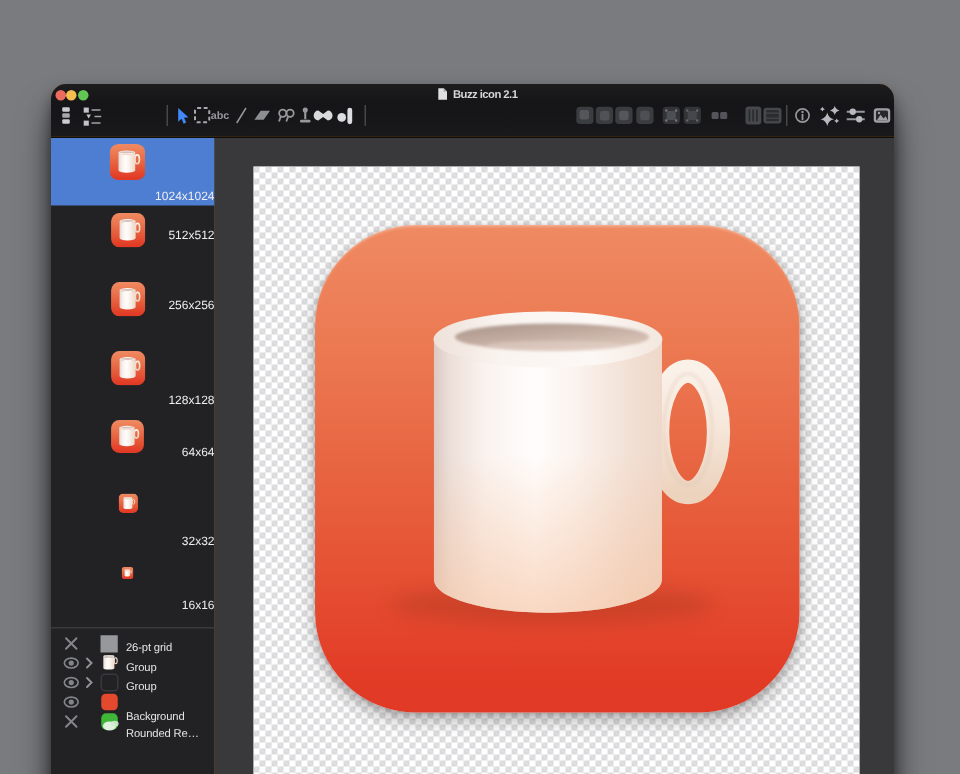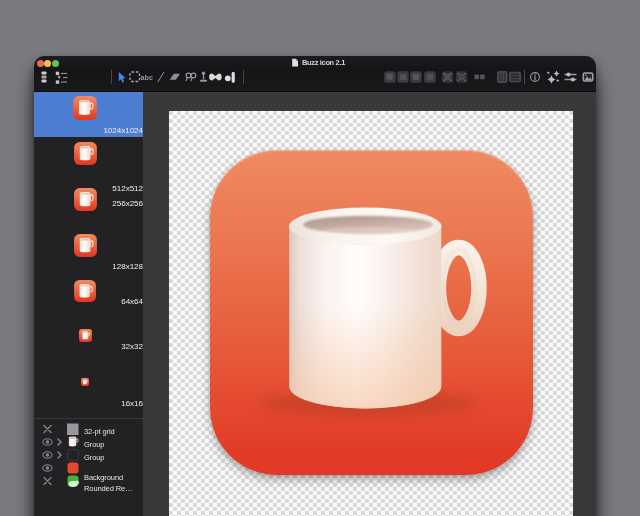--- a/index.html
+++ b/index.html
@@ -162,37 +162,37 @@
           </symbol>
         </defs>
       </svg>
       <svg class="sicon" style="left:39px;top:4px" width="24" height="24">
           <use href="#mini"></use>
         </svg>
       <div class="slab" style="top:33.5px">1024x1024</div>
       <svg class="sicon" style="left:39.5px;top:50px" width="23" height="23">
           <use href="#mini"></use>
         </svg>
-      <div class="slab" style="top:92px">512x512</div>
+      <div class="slab" style="top:60px">512x512</div>
       <svg class="sicon" style="left:39.5px;top:95.5px" width="23" height="23">
           <use href="#mini"></use>
         </svg>
       <div class="slab" style="top:107px">256x256</div>
       <svg class="sicon" style="left:39.5px;top:141.5px" width="23" height="23">
           <use href="#mini"></use>
         </svg>
       <div class="slab" style="top:169.5px">128x128</div>
       <svg class="sicon" style="left:40px;top:187.5px" width="22" height="22">
           <use href="#mini"></use>
         </svg>
       <div class="slab" style="top:205px">64x64</div>
       <svg class="sicon" style="left:44.5px;top:236.5px" width="13" height="13">
           <use href="#mini"></use>
         </svg>
-      <div class="slab" style="top:250px">32x32</div>
+      <div class="slab" style="top:264px">32x32</div>
       <svg class="sicon" style="left:47px;top:285.5px" width="8" height="8">
           <use href="#mini"></use>
         </svg>
       <div class="slab" style="top:307px">16x16</div>
       <div id="divider"></div>
       <div id="layers">
         <svg width="109" height="70" viewBox="0 0 109 70" style="position:absolute;left:0;top:330px">
           <g stroke="#85868a" stroke-width="1.3" stroke-linecap="round">
             <path d="M10,3.5 L17,10.5 M17,3.5 L10,10.5"></path>
             <path d="M10,55.5 L17,62.5 M17,55.5 L10,62.5"></path>
@@ -212,21 +212,21 @@
           <rect x="33" y="1.5" width="11.5" height="11.5" fill="#97989c"></rect>
           <rect x="33.5" y="27.5" width="11" height="11" rx="2.5" fill="#222225" stroke="#38383c" stroke-width="1"></rect>
           <rect x="33.5" y="40.5" width="11" height="11" rx="3" fill="#e4492e"></rect>
           <rect x="33.5" y="53.5" width="11" height="11" rx="3.2" fill="#3fb637"></rect>
           <ellipse cx="39" cy="62" rx="4.4" ry="3" fill="#e9f5e6" opacity="0.95"></ellipse>
           <ellipse cx="42.5" cy="60.5" rx="2.6" ry="2" fill="#d2ecd0" opacity="0.9"></ellipse>
         </svg>
         <svg style="position:absolute;left:33.5px;top:344px" width="11" height="11">
             <use href="#mugthumb"></use>
           </svg>
-        <div class="ltext" style="top:334.5px">32-pt grid</div>
+        <div class="ltext" style="top:334.5px">26-pt grid</div>
         <div class="ltext" style="top:347.5px">Group</div>
         <div class="ltext" style="top:360.5px">Group</div>
         <div class="ltext" style="top:392px">Rounded Re…</div>
         <div class="ltext" style="top:381px">Background</div>
       </div>
     </div>
     <div id="canvas">
       <div id="checker">
         <div id="appicon">
         <svg id="mugsvg" width="323" height="325" viewBox="0 0 323 325">

